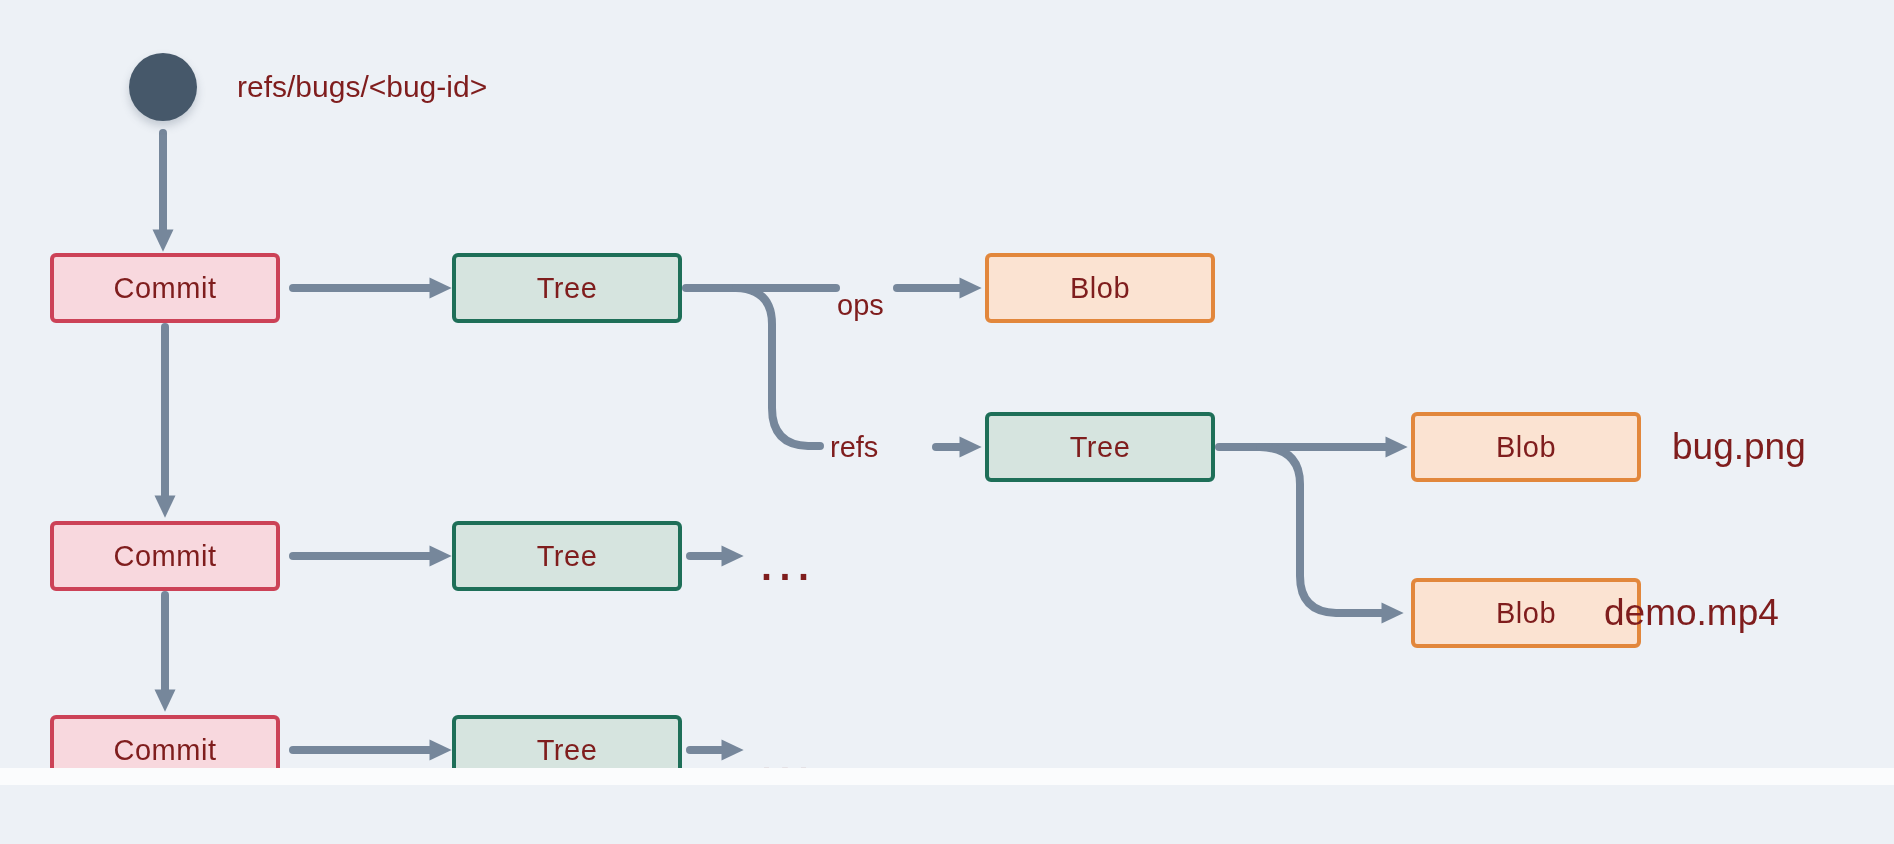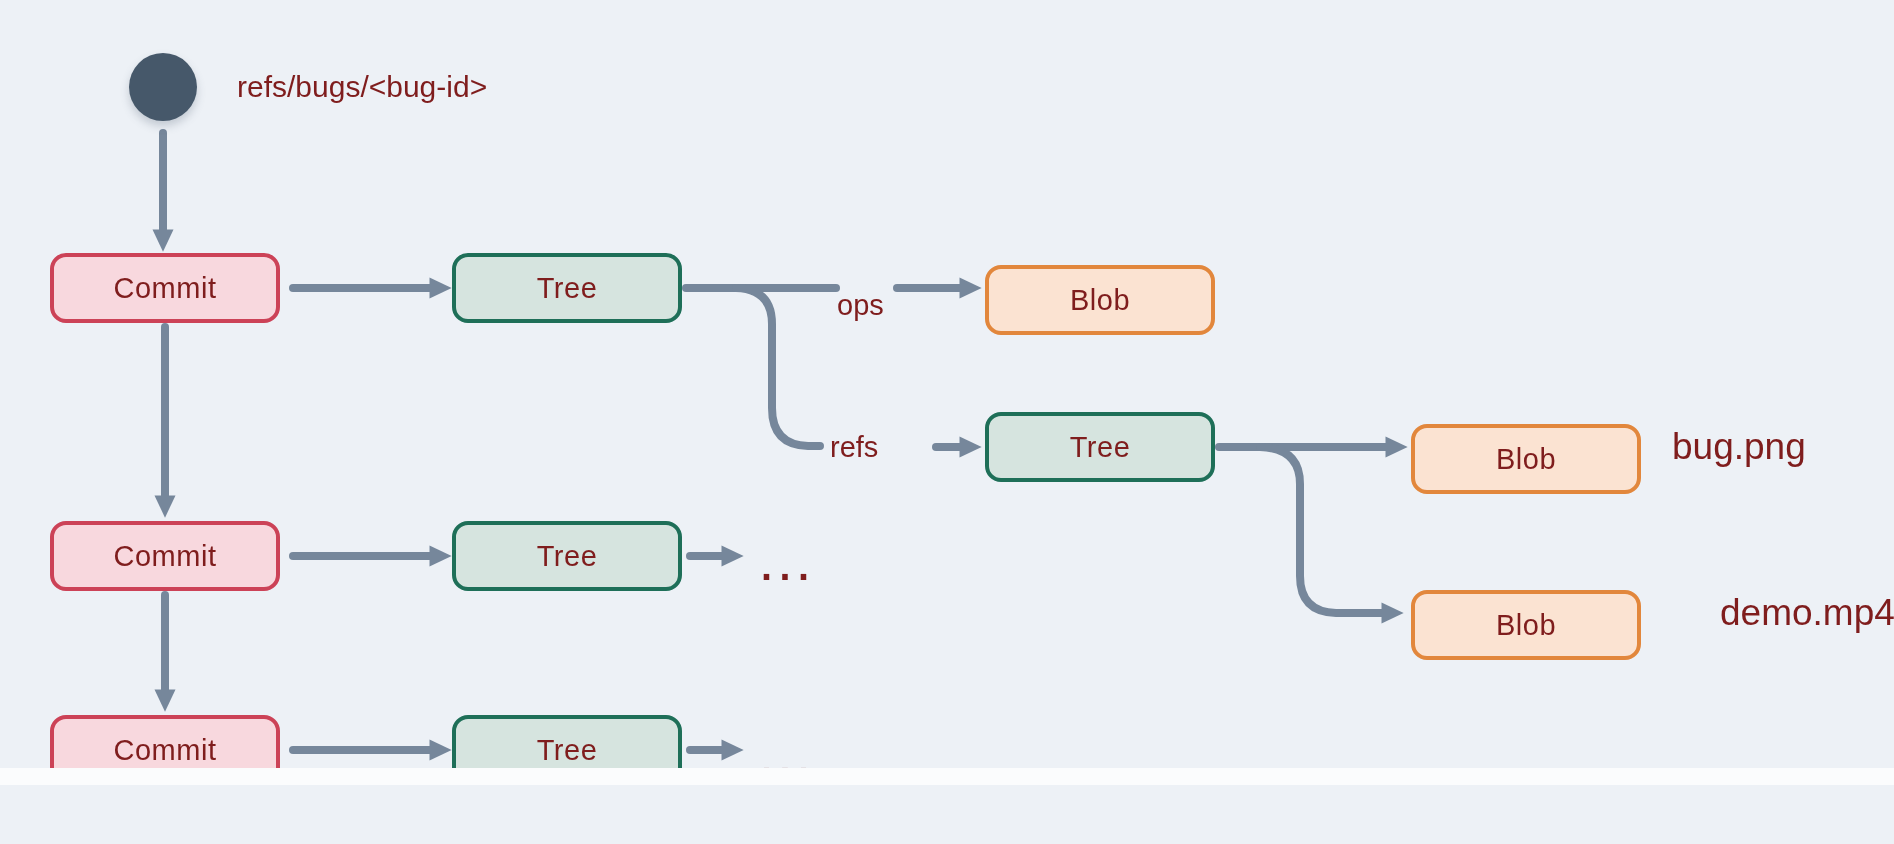--- a/index.html
+++ b/index.html
@@ -9,27 +9,27 @@
     background:#edf1f6;
     overflow:hidden;
     font-family:"Liberation Sans","DejaVu Sans",sans-serif;
     color:#7f1d1d;
   }
   #wires{position:absolute;left:0;top:0;width:1894px;height:844px;}
   .node{
     position:absolute;
     width:230px;height:70px;
     box-sizing:border-box;
-    border:4px solid;border-radius:16px;
+    border:4px solid;border-radius:6px;
     display:flex;align-items:center;justify-content:center;
     font-size:29px;letter-spacing:.5px;
   }
   .commit{background:#f8d8de;border-color:#cc4257;}
   .tree{background:#d6e4df;border-color:#1e6f58;text-align:right;}
-  .blob{background:#fbe3d2;border-color:#e2873c;margin-top:12px;}
+  .blob{background:#fbe3d2;border-color:#e2873c;}
   .ref-circle{
     position:absolute;left:129px;top:53px;
     width:68px;height:68px;border-radius:50%;
     background:#46586a;
     box-shadow:0 5px 8px rgba(70,88,106,.25);
   }
   .ref-label{
     position:absolute;left:237px;top:71px;
     font-size:30px;line-height:32px;white-space:nowrap;
   }
@@ -100,21 +100,21 @@
   <div class="node tree" style="left:985px;top:412px;">
     <span>Tree</span>
   </div>
   <div class="node blob" style="left:1411px;top:412px;">
     <span>Blob</span>
   </div>
   <div class="file-label" style="left:1672px;top:432px;">bug.png</div>
   <div class="node blob" style="left:1411px;top:578px;">
     <span>Blob</span>
   </div>
-  <div class="file-label" style="left:1720px;top:598px;">demo.mp4</div>
+  <div class="file-label" style="left:1604px;top:598px;">demo.mp4</div>
 
   <div class="node commit" style="left:50px;top:521px;">
     <span>Commit</span>
   </div>
   <div class="node tree" style="left:452px;top:521px;">
     <span>Tree</span>
   </div>
   <div class="dots" style="left:749px;top:551px;">...</div>
 
   <div class="node commit" style="left:50px;top:715px;">

